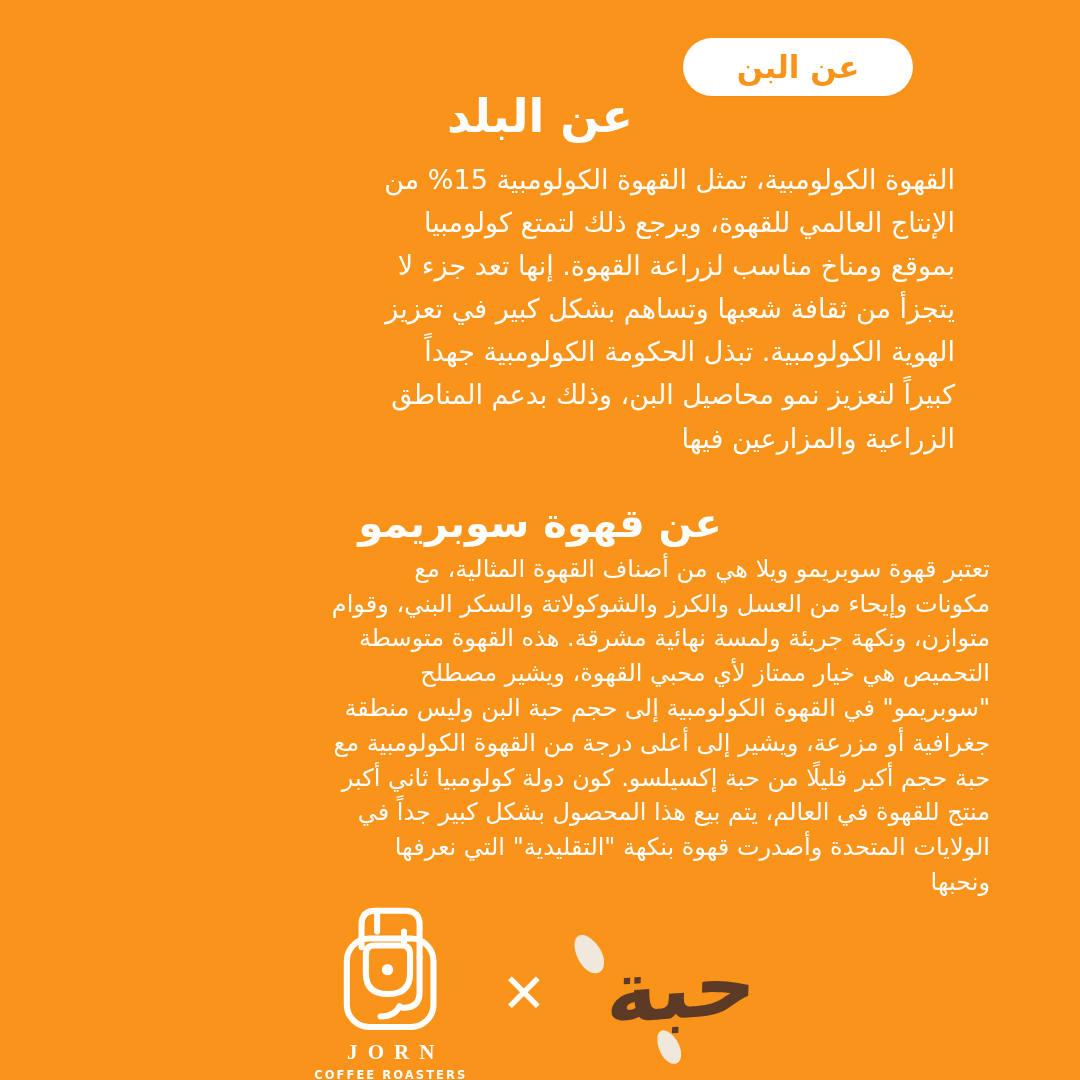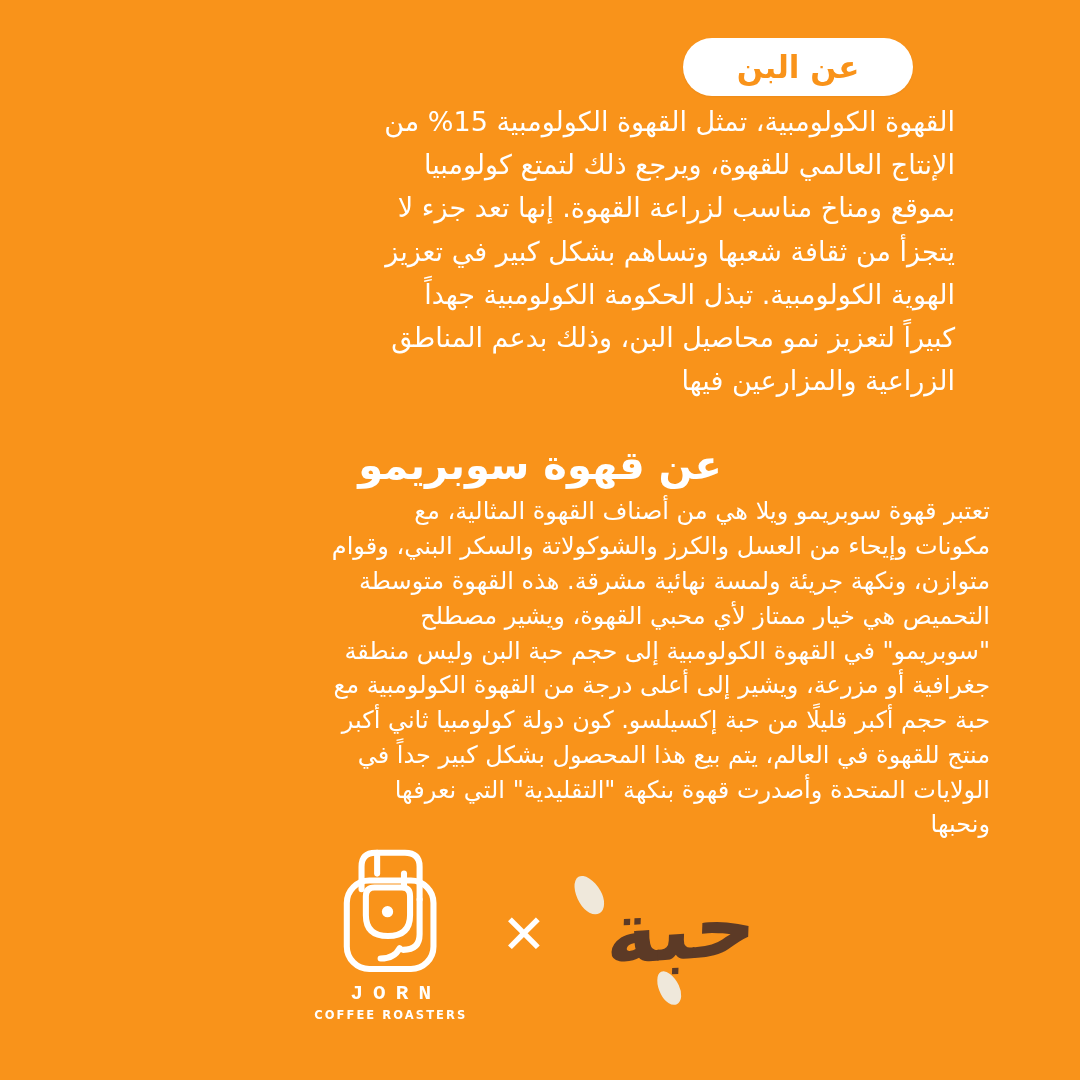--- a/index.html
+++ b/index.html
@@ -48,21 +48,21 @@
     display:flex;align-items:center;gap:34px;
   }
   .jorn{
     display:flex;flex-direction:column;align-items:center;
   }
   .jorn svg{display:block;}
   .jorn-word{
     margin-top:6px;
     font-size:21px;font-weight:bold;color:#FFFFFF;
     letter-spacing:0.48em;margin-left:0.48em; 
-    font-family:Liberation Mono, monospace;
+    font-family:Liberation Serif, serif;
   }
   .jorn-tag{
     margin-top:3px;
     font-size:11.5px;font-weight:bold;color:#FFFFFF;
     letter-spacing:0.18em;
   }
   .collab-x{
     font-size:54px;font-weight:bold;color:#FFFFFF;
     line-height:1;transform:translateY(2px);
   }
@@ -88,20 +88,21 @@
 <body>
 
 <div class="canvas">
 
   <div class="badge">
     <span>عن البن</span>
   </div>
 
   <div class="content">
 
+    <div class="h1">عن البلد</div>
 
     <div class="para country">القهوة الكولومبية، تمثل القهوة الكولومبية 15% من
 الإنتاج العالمي للقهوة، ويرجع ذلك لتمتع كولومبيا
 بموقع ومناخ مناسب لزراعة القهوة. إنها تعد جزء لا
 يتجزأ من ثقافة شعبها وتساهم بشكل كبير في تعزيز
 الهوية الكولومبية. تبذل الحكومة الكولومبية جهداً
 كبيراً لتعزيز نمو محاصيل البن، وذلك بدعم المناطق
 الزراعية والمزارعين فيها</div>
 
     <div class="h2">عن قهوة سوبريمو</div>

